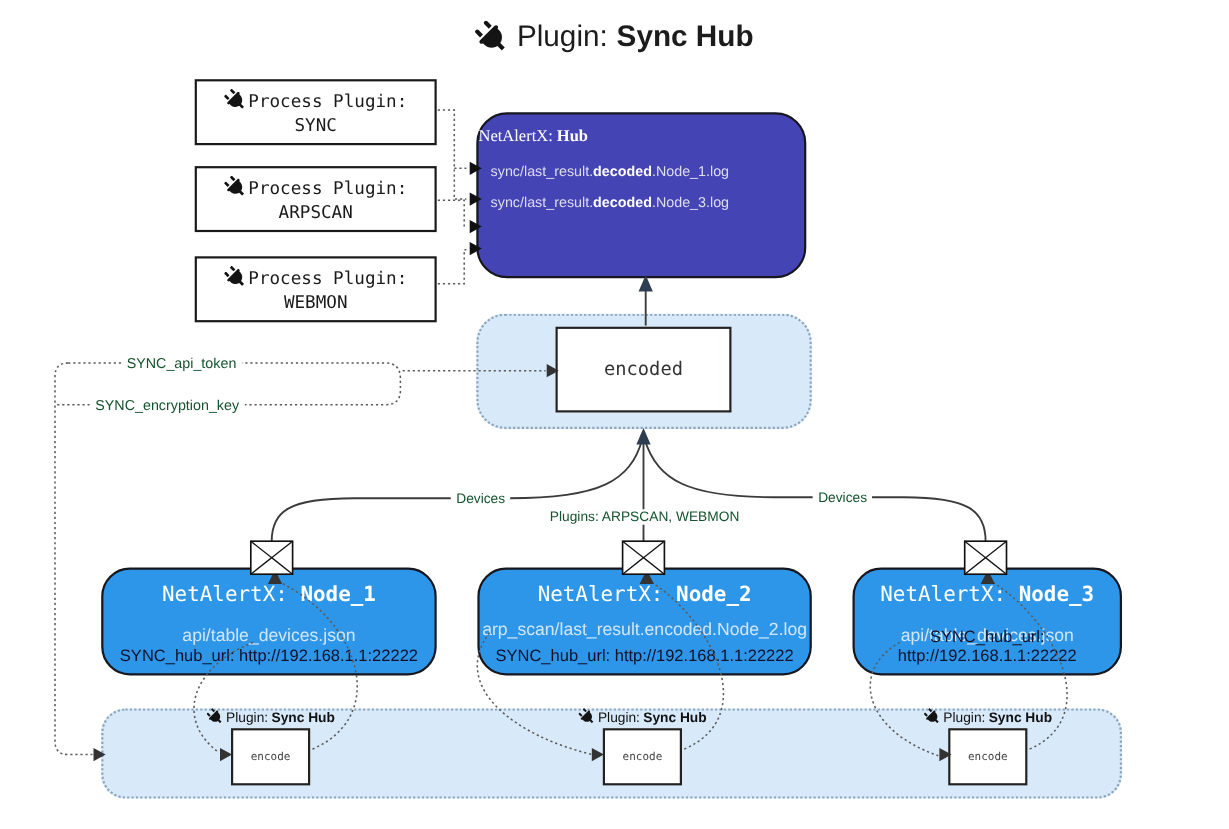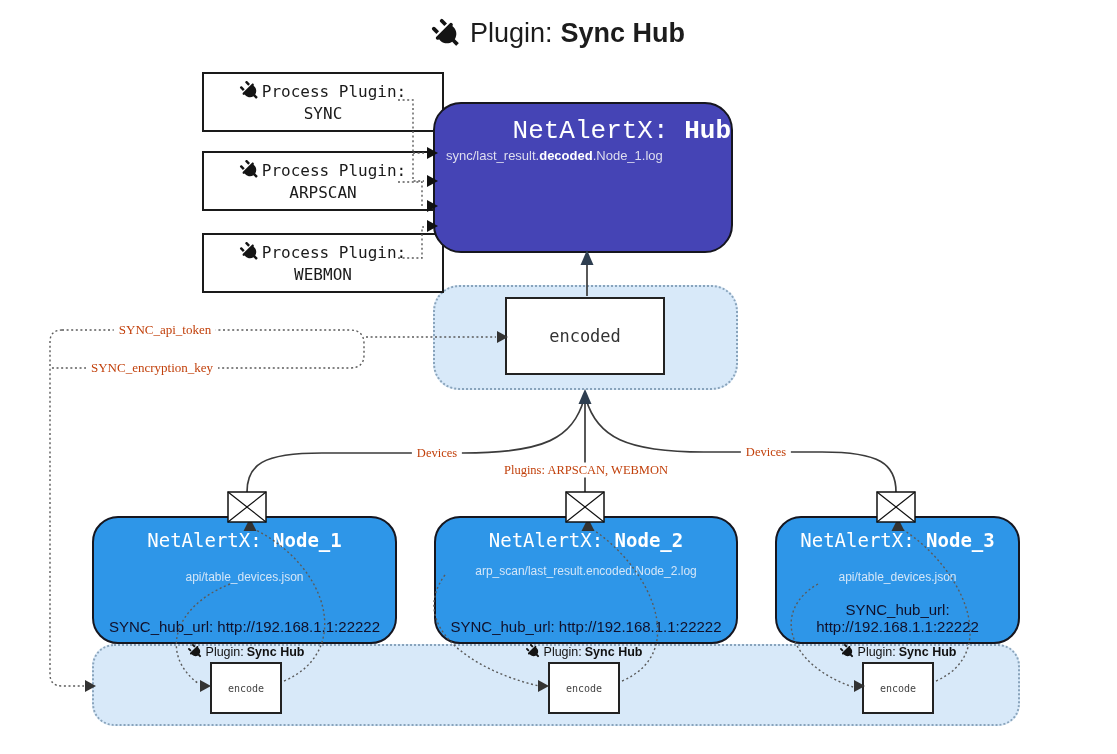--- a/index.html
+++ b/index.html
@@ -15,53 +15,53 @@
   #title .t-name { font-weight:700; }
 
   
   .plug-slot { display:inline-flex; align-items:center; justify-content:center; }
   .plug-slot svg { transform:rotate(-45deg); fill:#141414; width:100%; height:100%; }
   .plug-lg { width:30px; height:30px; }
   .plug-md { width:20px; height:20px; }
   .plug-sm { width:15px; height:15px; }
 
   
-  .proc-box { left:177px; width:242px; height:60px; background:#fff; border:2px solid #1a1a1a; z-index:2;
+  .proc-box { left:177px; width:220px; height:60px; background:#fff; border:2px solid #1a1a1a; z-index:2;
               display:flex; flex-direction:column; align-items:center; justify-content:center;
-              font-family:"DejaVu Sans Mono", monospace; font-size:16px; color:#1a1a1a;margin-left:25px; }
+              font-family:"DejaVu Sans Mono", monospace; font-size:16px; color:#1a1a1a; }
   .proc-box .row1 { display:flex; align-items:center; gap:2px; }
   .proc-box .row2 { margin-top:3px; }
 
   
   #hub-url { left:433px; width:300px; top:79px; text-align:center; font-size:11px; color:#222; z-index:3; }
   #hub { left:433px; top:102px; width:300px; height:151px; background:#4544b5; border:2px solid #16161f;
          border-radius:28px; z-index:2; }
-  #hub .hub-title { position:absolute; top:12px; left:0; right:0; text-align:right;
-         font-family:Liberation Mono, monospace; font-size:26px; color:#fff; }
+  #hub .hub-title { position:absolute; top:12px; left:0; right:0; text-align:left;
+         font-family:Liberation Serif, serif; font-size:15px; color:#fff; }
   #hub .hub-title .nm { font-weight:700; }
   .hub-line { position:absolute; left:11px; right:4px; font-size:13px; color:#dedeef; white-space:nowrap; }
   .hub-line b { color:#fff; }
   #hl0 { top:44px; } #hl1 { top:72px; } #hl2 { top:97px; } #hl3 { top:118px; }
 
   
   #decode-zone { left:433px; top:285px; width:305px; height:105px; background:#d8e9f9;
                  border:2px dotted #89a4bc; border-radius:26px; z-index:1; }
   #decode-box  { left:505px; top:297px; width:160px; height:78px; background:#fff; border:2.5px solid #222;
                  z-index:2; display:flex; align-items:center; justify-content:center;
                  font-family:"DejaVu Sans Mono", monospace; font-size:17px; color:#333; }
 
   
-  .node { top:516px; height:128px; background:#2e96e8; border:2px solid #16161f; border-radius:26px; z-index:2; }
+  .node { top:516px; height:98px; background:#2e96e8; border:2px solid #16161f; border-radius:26px; z-index:2; }
   #node0 { left:92px;  width:305px; }
   #node1 { left:434px; width:304px; }
   #node2 { left:775px; width:245px; }
   .node .n-title { position:absolute; top:11px; left:0; right:0; text-align:center;
                    font-family:"DejaVu Sans Mono", monospace; font-size:19px; color:#fff; }
   .node .n-title .nm { font-weight:700; }
-  .node .n-file { position:absolute; left:0; right:0; text-align:center; font-size:12px; color:#d3e6f8; white-space:nowrap; }
+  .node .n-file { position:absolute; left:0; right:0; text-align:center; font-size:16px; color:#d3e6f8; white-space:nowrap; }
   .node .n-file.single { top:52px; }
   .node .n-file.f0 { top:46px; }
   .node .n-file.f1 { top:73px; }
   .node .n-url { position:absolute; bottom:7px; left:0; right:0; text-align:center; font-size:15px; color:#10102a; }
 
   
   #bar { left:92px; top:644px; width:928px; height:82px; background:#d8e9f9;
          border:2px dotted #89a4bc; border-radius:22px; z-index:1; }
   .enc-box { top:662px; width:72px; height:52px; background:#fff; border:2px solid #222; z-index:2;
              display:flex; align-items:center; justify-content:center;
@@ -76,22 +76,22 @@
   #wires { left:0; top:0; z-index:5; pointer-events:none; }
   .solid  { fill:none; stroke:#3b3b3b; stroke-width:1.7; }
   .dotted { fill:none; stroke:#5b5b5b; stroke-width:1.4; stroke-dasharray:2 2.6; }
   .zhead  { fill:#2e3e50; stroke:none; }
   .dhead  { fill:#333; stroke:none; }
   .tri    { fill:#111; stroke:none; }
   .env    { fill:#fff; stroke:#111; stroke-width:1.5; }
   .envl   { fill:none; stroke:#111; stroke-width:1.2; }
 
   
-  .wire-label { background:#fff; padding:0 5px; font-size:12.5px; color:#c2410c; white-space:nowrap;
-                transform:translate(-50%,-50%); z-index:6;font-family:Liberation Serif, serif; }
+  .wire-label { background:#fff; padding:0 5px; font-size:12.5px; color:#14532d; white-space:nowrap;
+                transform:translate(-50%,-50%); z-index:6; }
 </style>
 </head>
 <body>
 
 <div id="stage">
 
   <div id="title" class="abs">
     <span class="plug-slot plug-lg">
   <svg viewBox="0 0 384 512" aria-hidden="true">
           <path d="M96 0C78.3 0 64 14.3 64 32v96h64V32C128 14.3 113.7 0 96 0zM288 0c-17.7 0-32 14.3-32 32v96h64V32c0-17.7-14.3-32-32-32zM32 160c-17.7 0-32 14.3-32 32s14.3 32 32 32v32c0 77.4 55 142 128 156.8V512h64v-99.2C297 398 352 333.4 352 256v-32c17.7 0 32-14.3 32-32s-14.3-32-32-32H32z"></path>
@@ -134,20 +134,21 @@
     </div>
     <div class="row2">WEBMON</div>
   </div>
 
   <div id="hub" class="abs">
     <div class="hub-title">
       <span>NetAlertX:</span>
       <span class="nm">Hub</span>
     </div>
     <div class="hub-line" id="hl0"><span>sync/last_result.</span><b>decoded</b><span>.Node_1.log</span></div>
+    <div class="hub-line" id="hl1"><span>sync/last_result.</span><b>decoded</b><span>.Node_3.log</span></div>
   </div>
 
   <div id="decode-zone" class="abs"></div>
   <div id="decode-box" class="abs">encoded</div>
 
   <div id="node0" class="abs node">
     <div class="n-title">
       <span>NetAlertX:</span>
       <span class="nm">Node_1</span>
     </div>

